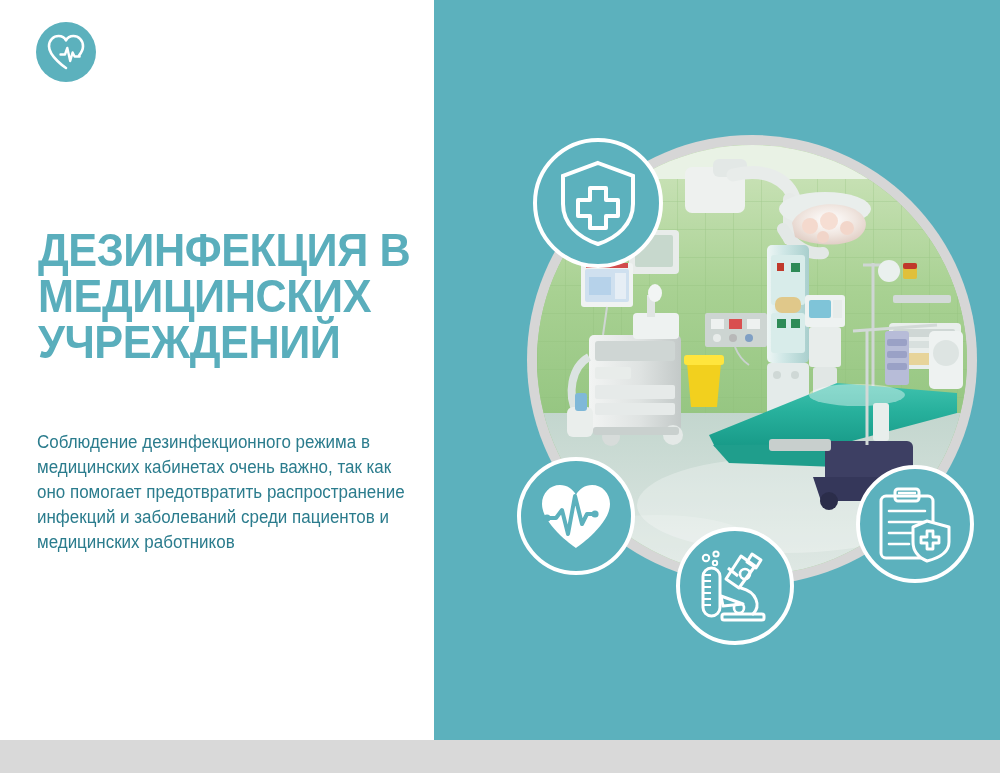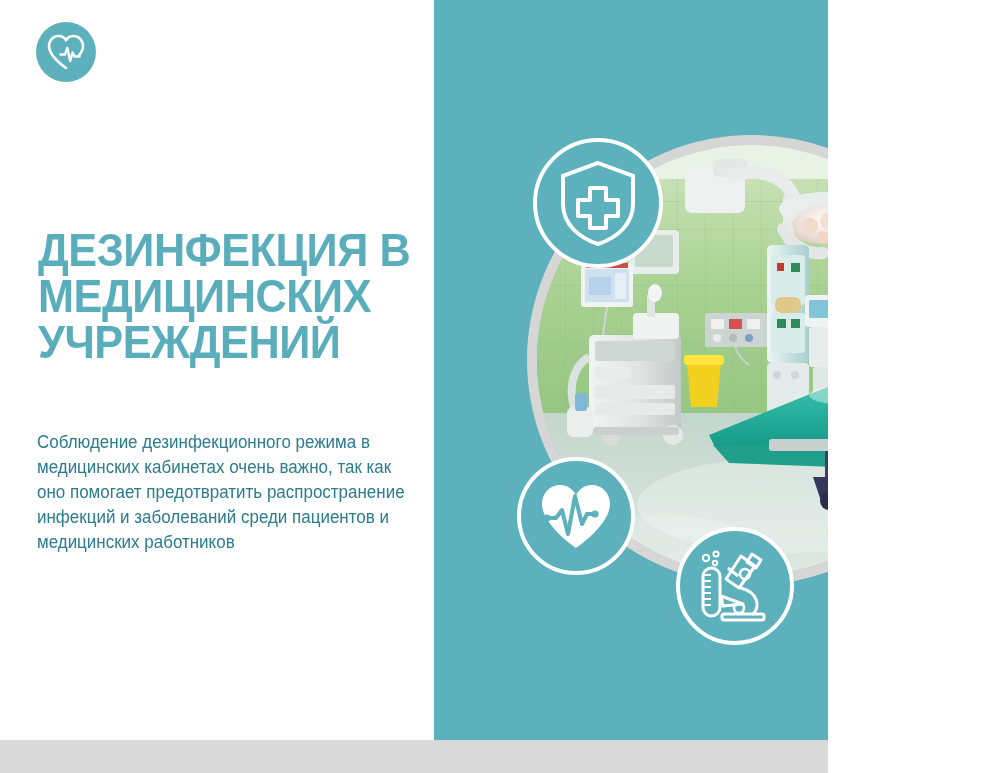--- a/index.html
+++ b/index.html
@@ -5,21 +5,21 @@
   html, body {
     margin: 0;
     padding: 0;
     background: #ffffff;
   }
   body {
     font-family: "Liberation Sans", sans-serif;
   }
   .slide {
     position: relative;
-    width: 828px;
+    width: 1000px;
     height: 773px;
     overflow: hidden;
     background: #ffffff;
   }
 
   
   .left-panel {
     position: absolute;
     left: 0; top: 0;
     width: 434px;

